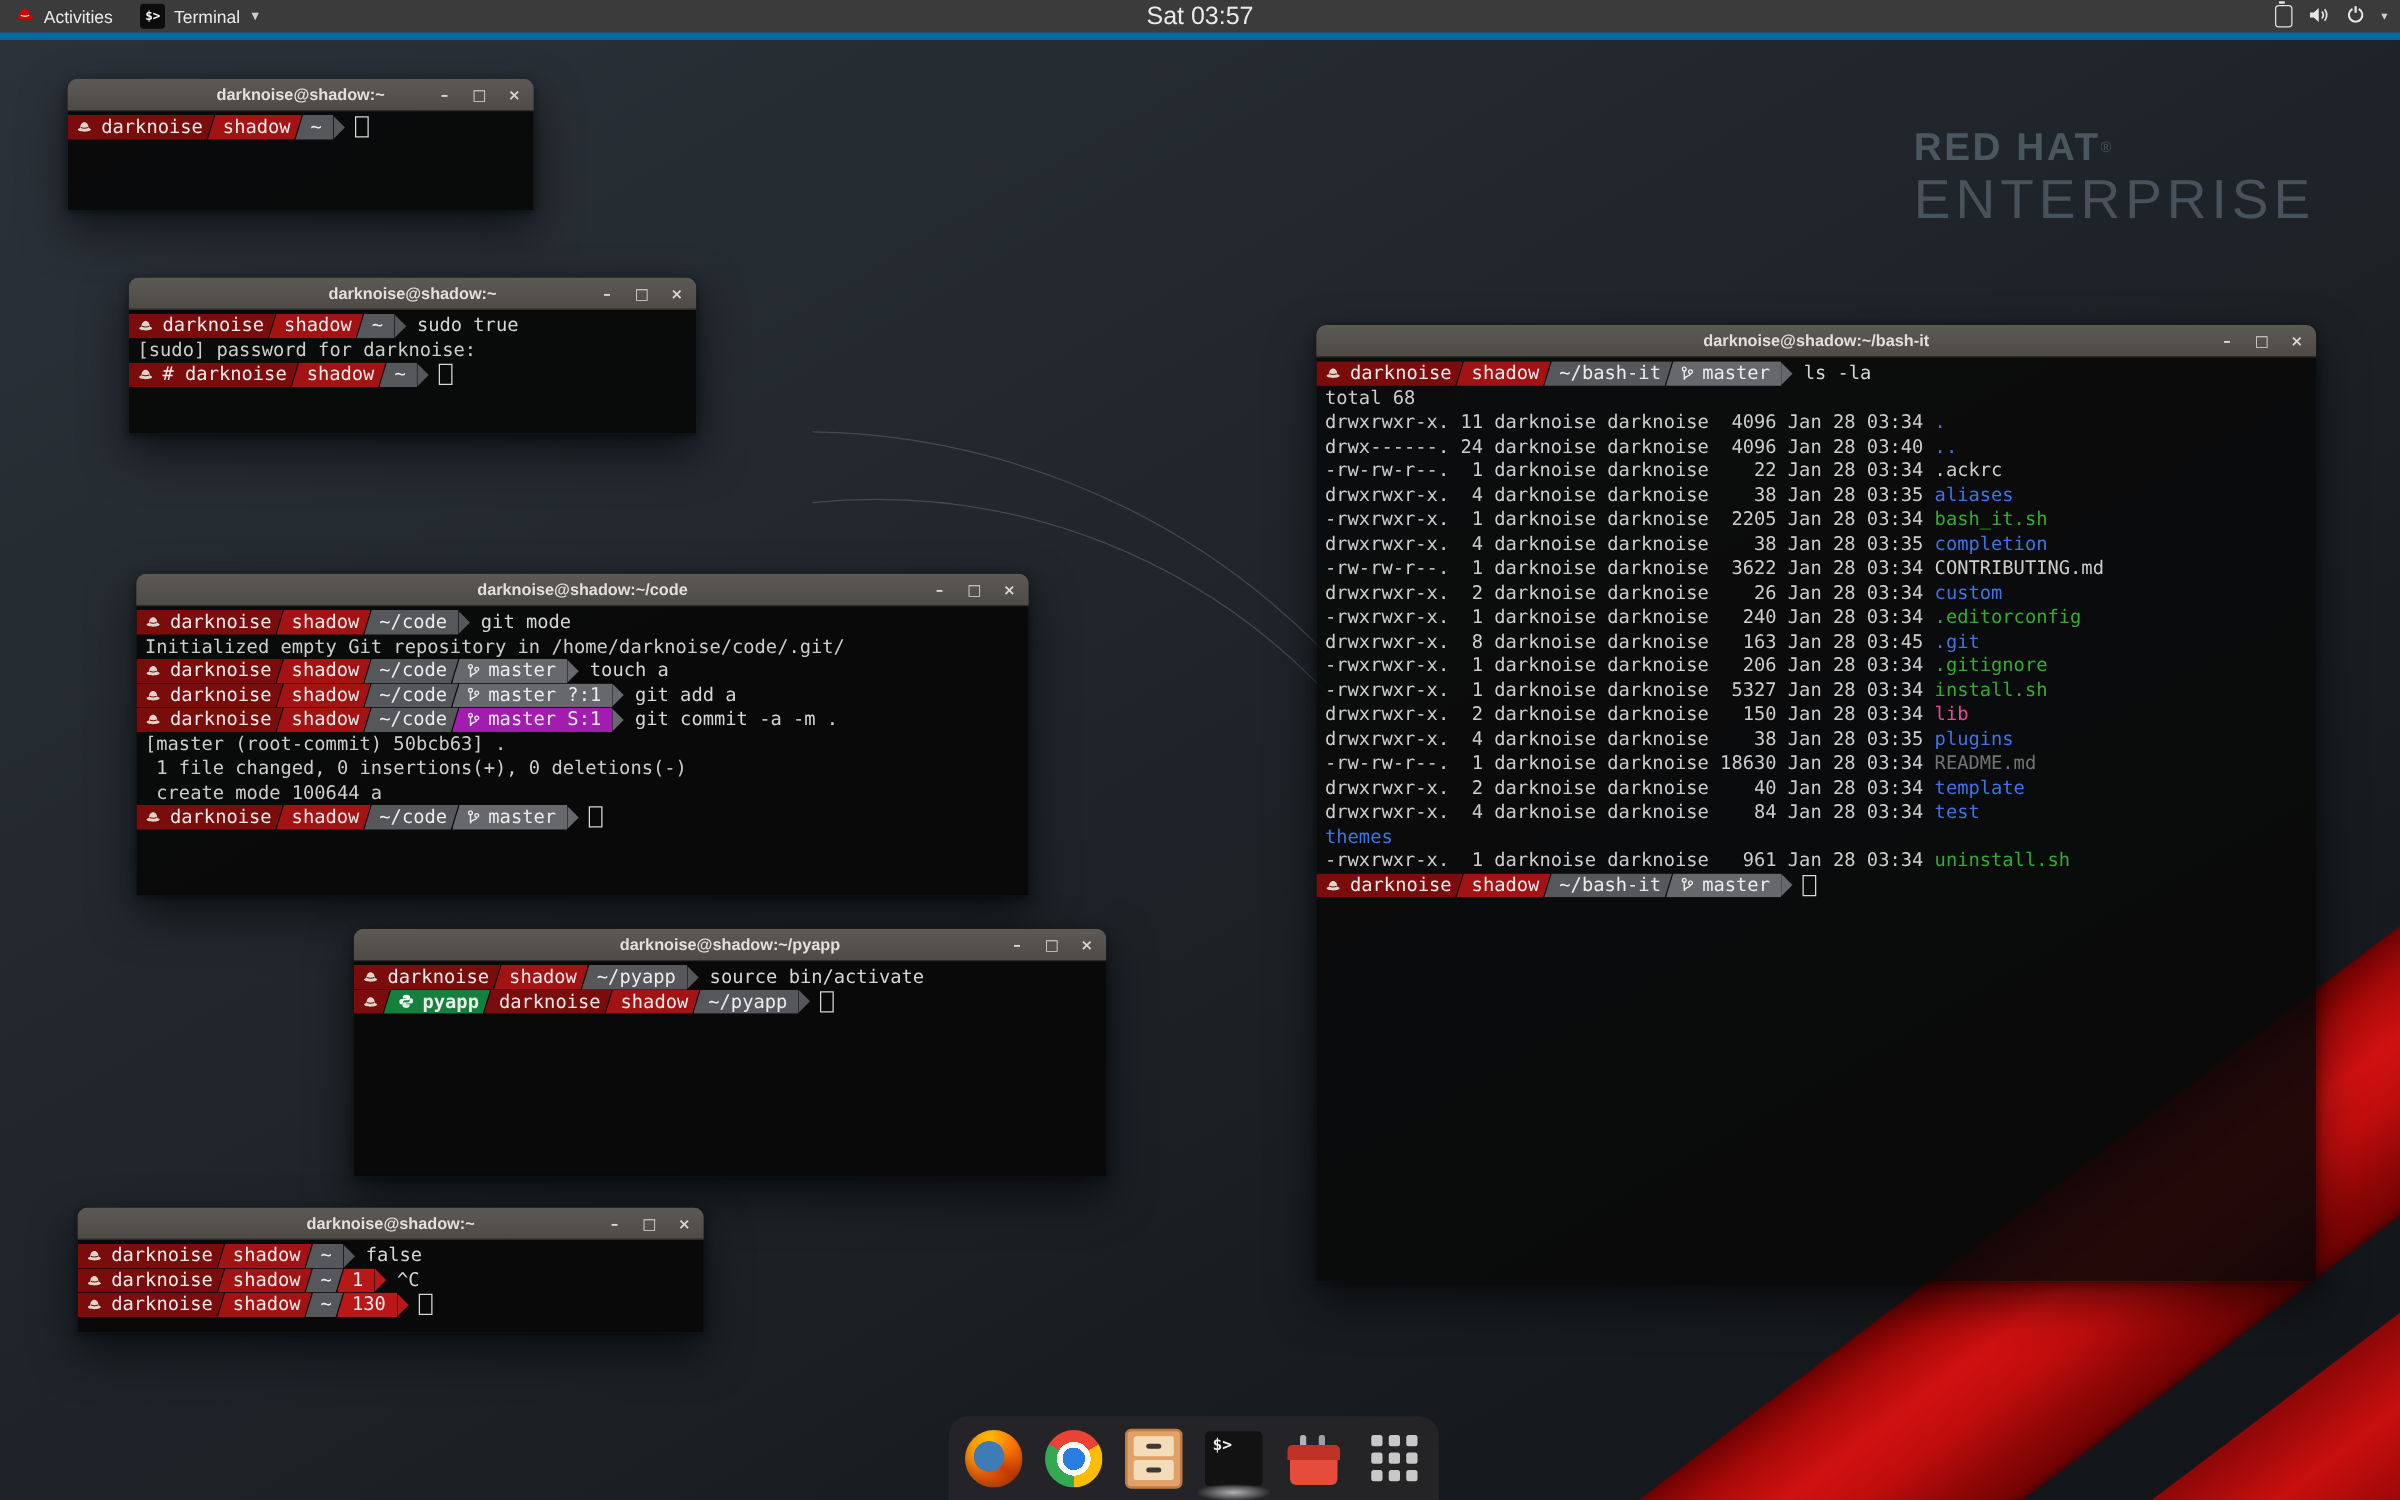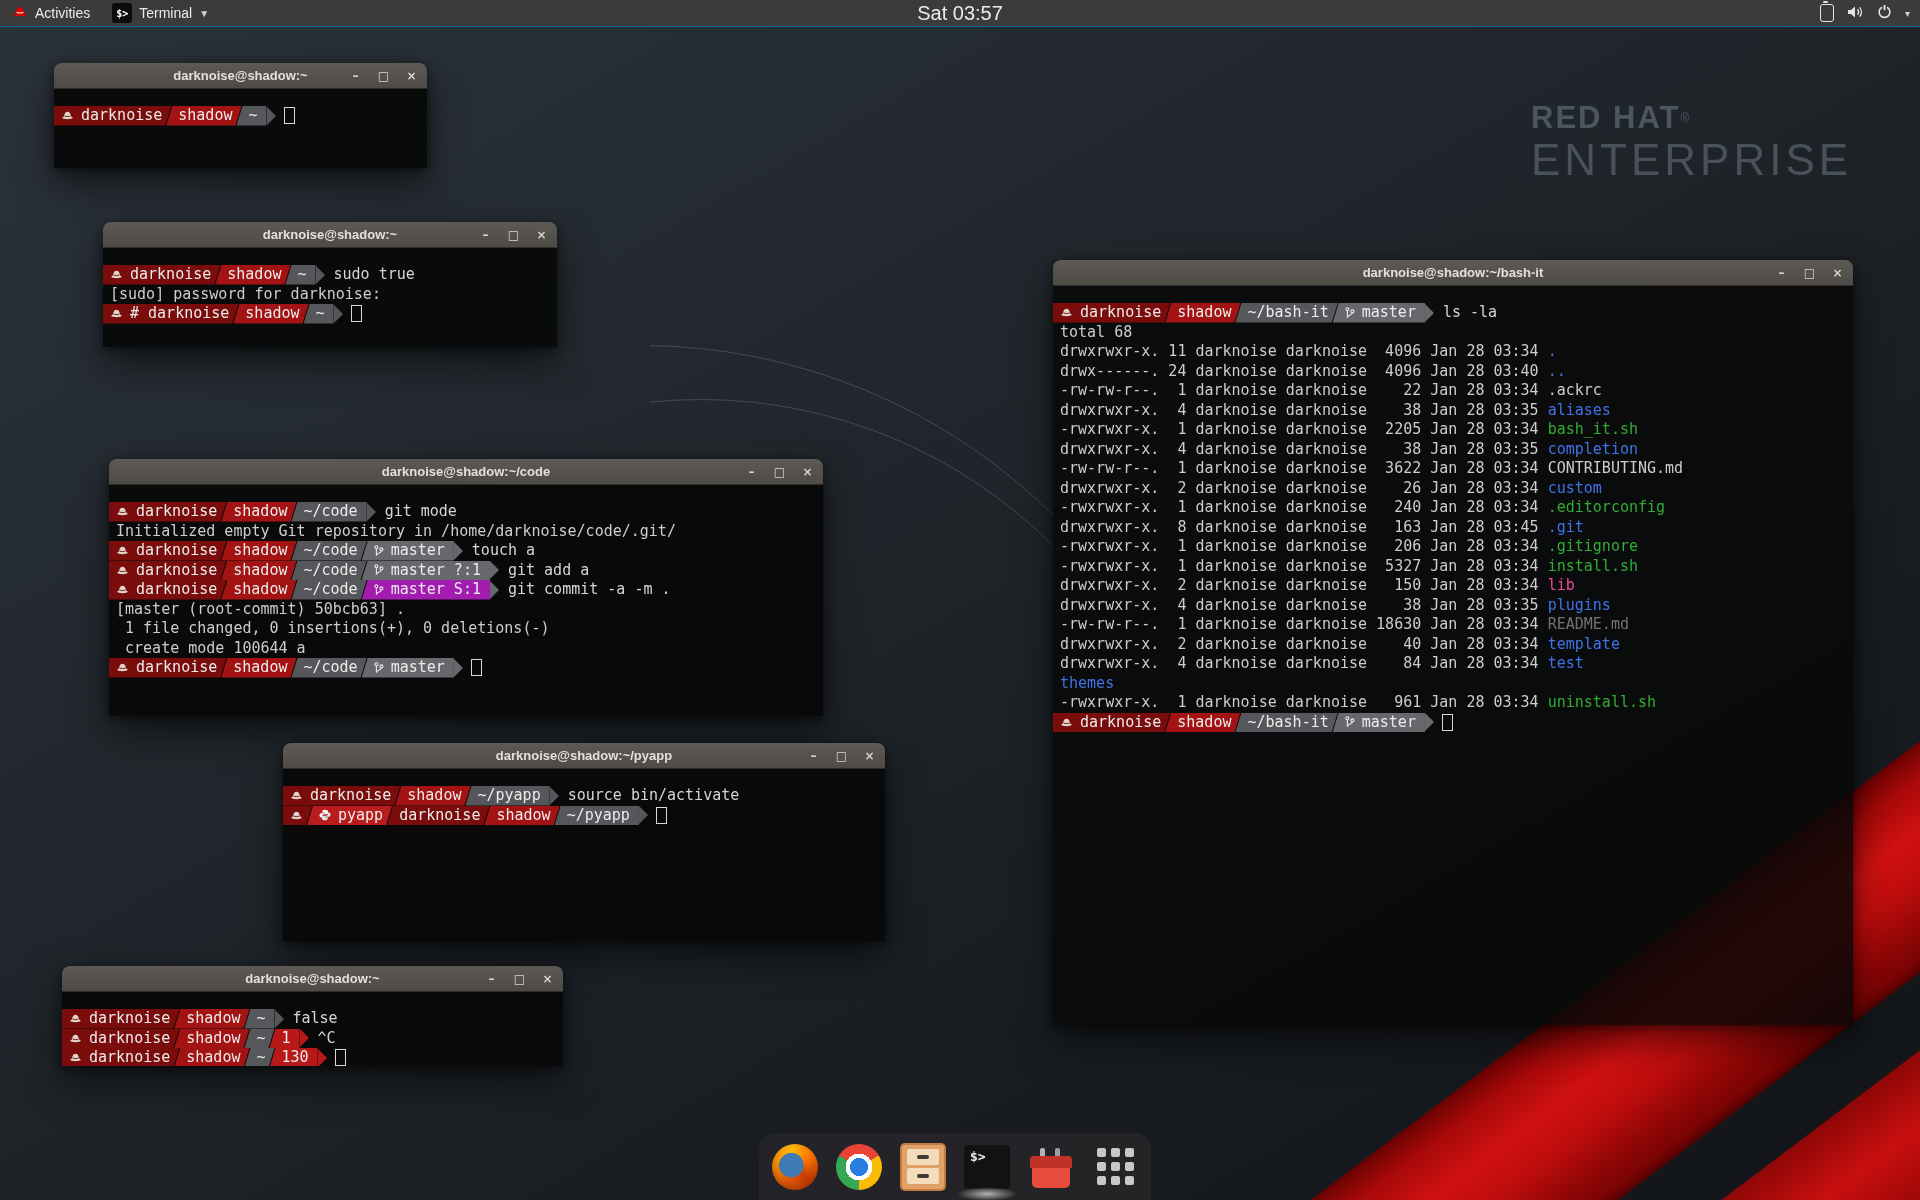--- a/index.html
+++ b/index.html
@@ -22,41 +22,41 @@
 
   
   .rhel-logo{position:absolute;left:1531px;top:100px;color:#4a545e;user-select:none;}
   .rhel-brand{font-weight:bold;font-size:31px;letter-spacing:2px;color:#4c565f;}
   .rhel-thin{font-weight:300;font-size:44px;letter-spacing:4px;color:#49525b;line-height:48px;}
   .reg{font-size:12px;vertical-align:super;}
 
   
   .topbar{position:absolute;left:0;top:0;width:1920px;height:26px;background:#3b3b3b;
     display:flex;align-items:center;color:#eaeaea;font-size:14px;z-index:60;
-    border-bottom:1px solid #0369a1;}
+    border-bottom:6px solid #0369a1;}
   .tb-left{display:flex;align-items:center;height:100%;}
   .activities{display:flex;align-items:center;gap:7px;padding:0 12px;height:100%;}
   .appmenu{display:flex;align-items:center;gap:7px;padding:0 10px;height:100%;}
   .appicon{width:20px;height:20px;background:#0c0c0c;border-radius:3px;display:flex;align-items:center;
     justify-content:center;color:#fff;font:bold 10px "DejaVu Sans Mono",monospace;}
   .caret{font-size:10px;color:#cfcfcf;}
   .clock{position:absolute;left:50%;transform:translateX(-50%);font-weight:normal;font-size:20px;}
   .tray{position:absolute;right:10px;top:0;height:100%;display:flex;align-items:center;gap:13px;}
   .battery{width:12px;height:16px;border:1.5px solid #e3e3e3;border-radius:3px;position:relative;}
   .battery::after{content:"";position:absolute;left:2.5px;top:-4px;width:5px;height:2px;background:#e3e3e3;border-radius:1px;}
 
   
   .window{position:absolute;border-radius:8px 8px 0 0;overflow:hidden;
     box-shadow:0 16px 36px rgba(0,0,0,.55), 0 2px 8px rgba(0,0,0,.45);z-index:10;}
   .titlebar{height:25px;background:linear-gradient(#5d5a55,#4e4b47);border-bottom:1px solid #2e2c29;
     display:flex;align-items:center;justify-content:center;position:relative;}
   .title{font:bold 13px "Liberation Sans",sans-serif;color:#e3e0da;}
   .winbtns{position:absolute;right:9px;top:0;height:100%;display:flex;align-items:center;gap:15px;}
   .winbtn{color:#dad7d1;font:bold 12px "DejaVu Sans",sans-serif;width:13px;text-align:center;line-height:12px;}
-  .tbody{position:absolute;left:0;right:0;top:26px;bottom:0;padding-top:17px;
+  .tbody{position:absolute;left:0;right:0;top:26px;bottom:0;padding-top:3px;
     font:15px/19.5px "DejaVu Sans Mono",monospace;}
 
   .tline{display:flex;align-items:center;height:19.5px;white-space:pre;}
   .out{padding-left:7px;color:#cdcdcd;}
   .seg{display:inline-flex;align-items:center;height:19.5px;padding:0 9px 0 12px;margin-left:-5px;
     color:#ececec;clip-path:polygon(6px 0,100% 0,calc(100% - 6px) 100%,0 100%);}
   .seg.first{margin-left:0;padding-left:7px;clip-path:polygon(0 0,100% 0,calc(100% - 6px) 100%,0 100%);}
   .seg.flat{clip-path:polygon(6px 0,100% 0,100% 100%,0 100%);}
   .segicon{display:inline-flex;margin-right:7px;}
   .segicon:last-child{margin-right:0;}
@@ -224,21 +224,21 @@
         </div>
       </div>
       <div class="tbody" style="background: rgba(8, 8, 8, 0.93);">
         <div class="tline"><span class="seg first" style="background: rgb(123, 12, 12);"><span class="segicon"><svg width="13" height="11" viewBox="0 0 13 11">
                 <path d="M3.2 6.1C3.2 3.5 4.6 1.7 6.5 1.7s3.3 1.8 3.3 4.4v.3c1.2.3 1.9.7 1.9 1.2 0 .9-2.3 1.7-5.2 1.7S1.3 8.5 1.3 7.6c0-.5.7-.9 1.9-1.2z" fill="#ddd5ca"></path>
                 <path d="M3.7 6c.8.4 1.7.6 2.8.6s2-.2 2.8-.6" stroke="#7b0c0c" stroke-width=".9" fill="none"></path>
               </svg></span><span>darknoise</span></span><span class="seg" style="background: rgb(163, 19, 19);"><span>shadow</span></span><span class="seg flat" style="background: rgb(86, 87, 91);"><span>~/pyapp</span></span><span class="segArrow" style="border-left-color: rgb(86, 87, 91);"></span><span class="cmd">source bin/activate</span></div>
         <div class="tline"><span class="seg first" style="background: rgb(123, 12, 12);"><span class="segicon"><svg width="13" height="11" viewBox="0 0 13 11">
                 <path d="M3.2 6.1C3.2 3.5 4.6 1.7 6.5 1.7s3.3 1.8 3.3 4.4v.3c1.2.3 1.9.7 1.9 1.2 0 .9-2.3 1.7-5.2 1.7S1.3 8.5 1.3 7.6c0-.5.7-.9 1.9-1.2z" fill="#ddd5ca"></path>
                 <path d="M3.7 6c.8.4 1.7.6 2.8.6s2-.2 2.8-.6" stroke="#7b0c0c" stroke-width=".9" fill="none"></path>
-              </svg></span></span><span class="seg" style="background: #b91c1c;"><span class="segicon"><svg width="12" height="12" viewBox="0 0 12 12">
+              </svg></span></span><span class="seg" style="background: #15803d; font-weight: bold;"><span class="segicon"><svg width="12" height="12" viewBox="0 0 12 12">
                 <path d="M5.9.7C4.2.7 3.3 1.4 3.3 2.6v1.1h2.8v.5H2.3C1.2 4.2.5 5 .5 6.3s.6 2.1 1.7 2.1h1V7.1c0-1 .9-1.9 2-1.9h2.3c.9 0 1.6-.7 1.6-1.6V2.6C9.1 1.4 7.9.7 5.9.7z" fill="#ffffff"></path>
                 <path d="M6.1 11.3c1.7 0 2.6-.7 2.6-1.9V8.3H5.9v-.5h3.8c1.1 0 1.8-.8 1.8-2.1s-.6-2.1-1.7-2.1h-1v1.3c0 1-.9 1.9-2 1.9H4.5c-.9 0-1.6.7-1.6 1.6v1c0 1.2 1.2 1.9 3.2 1.9z" fill="#dfe9ee"></path>
               </svg></span><span>pyapp</span></span><span class="seg" style="background: rgb(123, 12, 12);"><span>darknoise</span></span><span class="seg" style="background: rgb(163, 19, 19);"><span>shadow</span></span><span class="seg flat" style="background: rgb(86, 87, 91);"><span>~/pyapp</span></span><span class="segArrow" style="border-left-color: rgb(86, 87, 91);"></span><span class="cursor"></span></div>
       </div>
     </div>
     <div class="window" style="left: 62px; top: 966px; width: 501px; height: 100px;">
       <div class="titlebar">
         <div class="title">darknoise@shadow:~</div>
         <div class="winbtns">
           <span class="winbtn">–</span>

